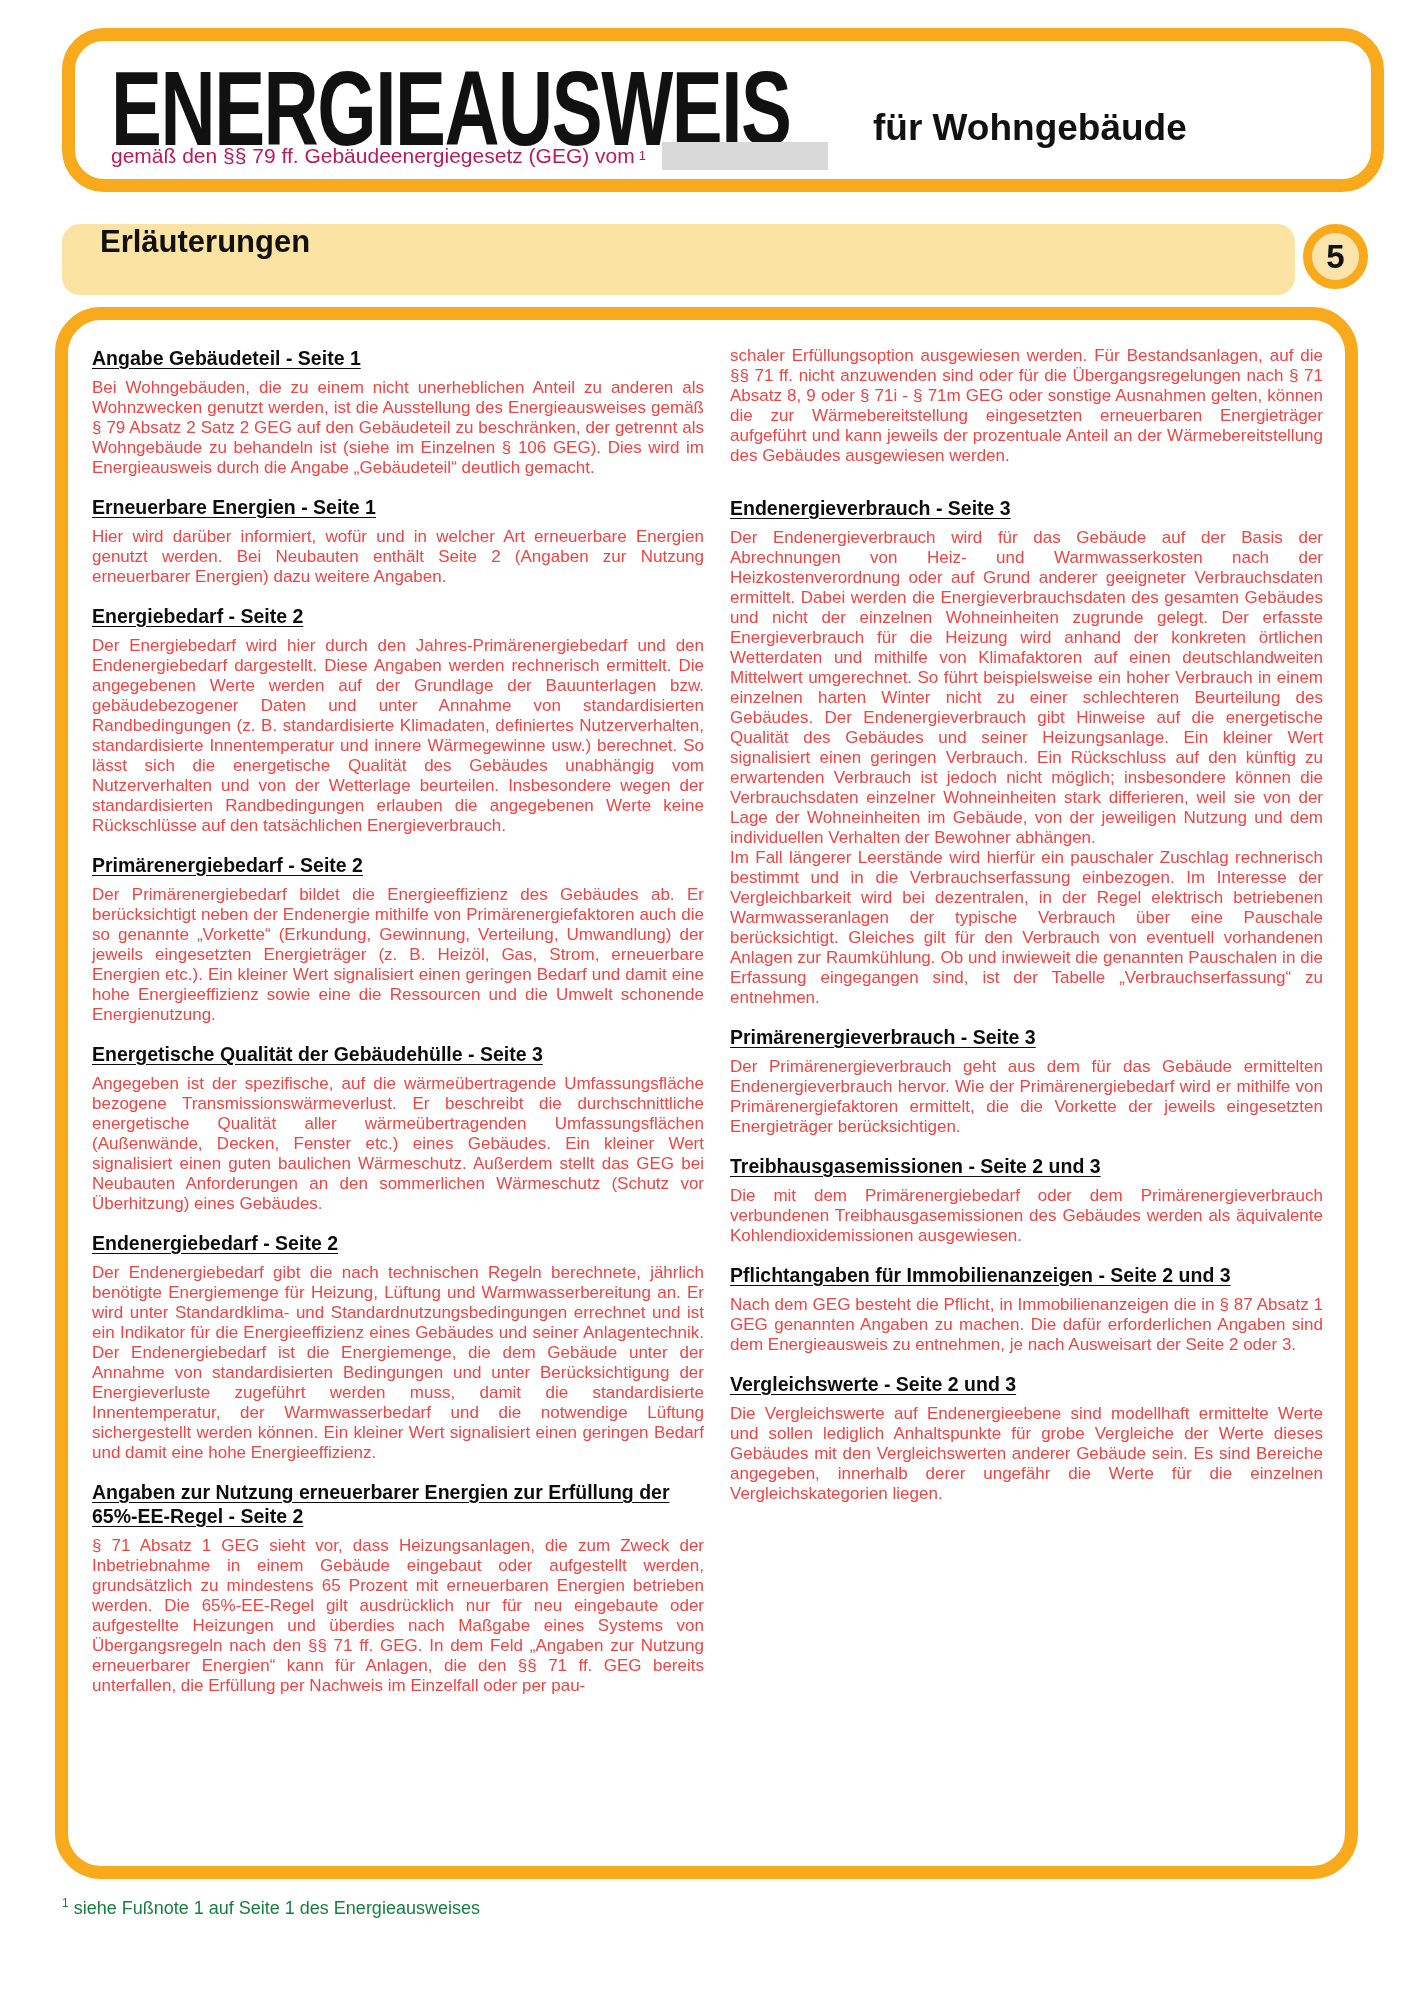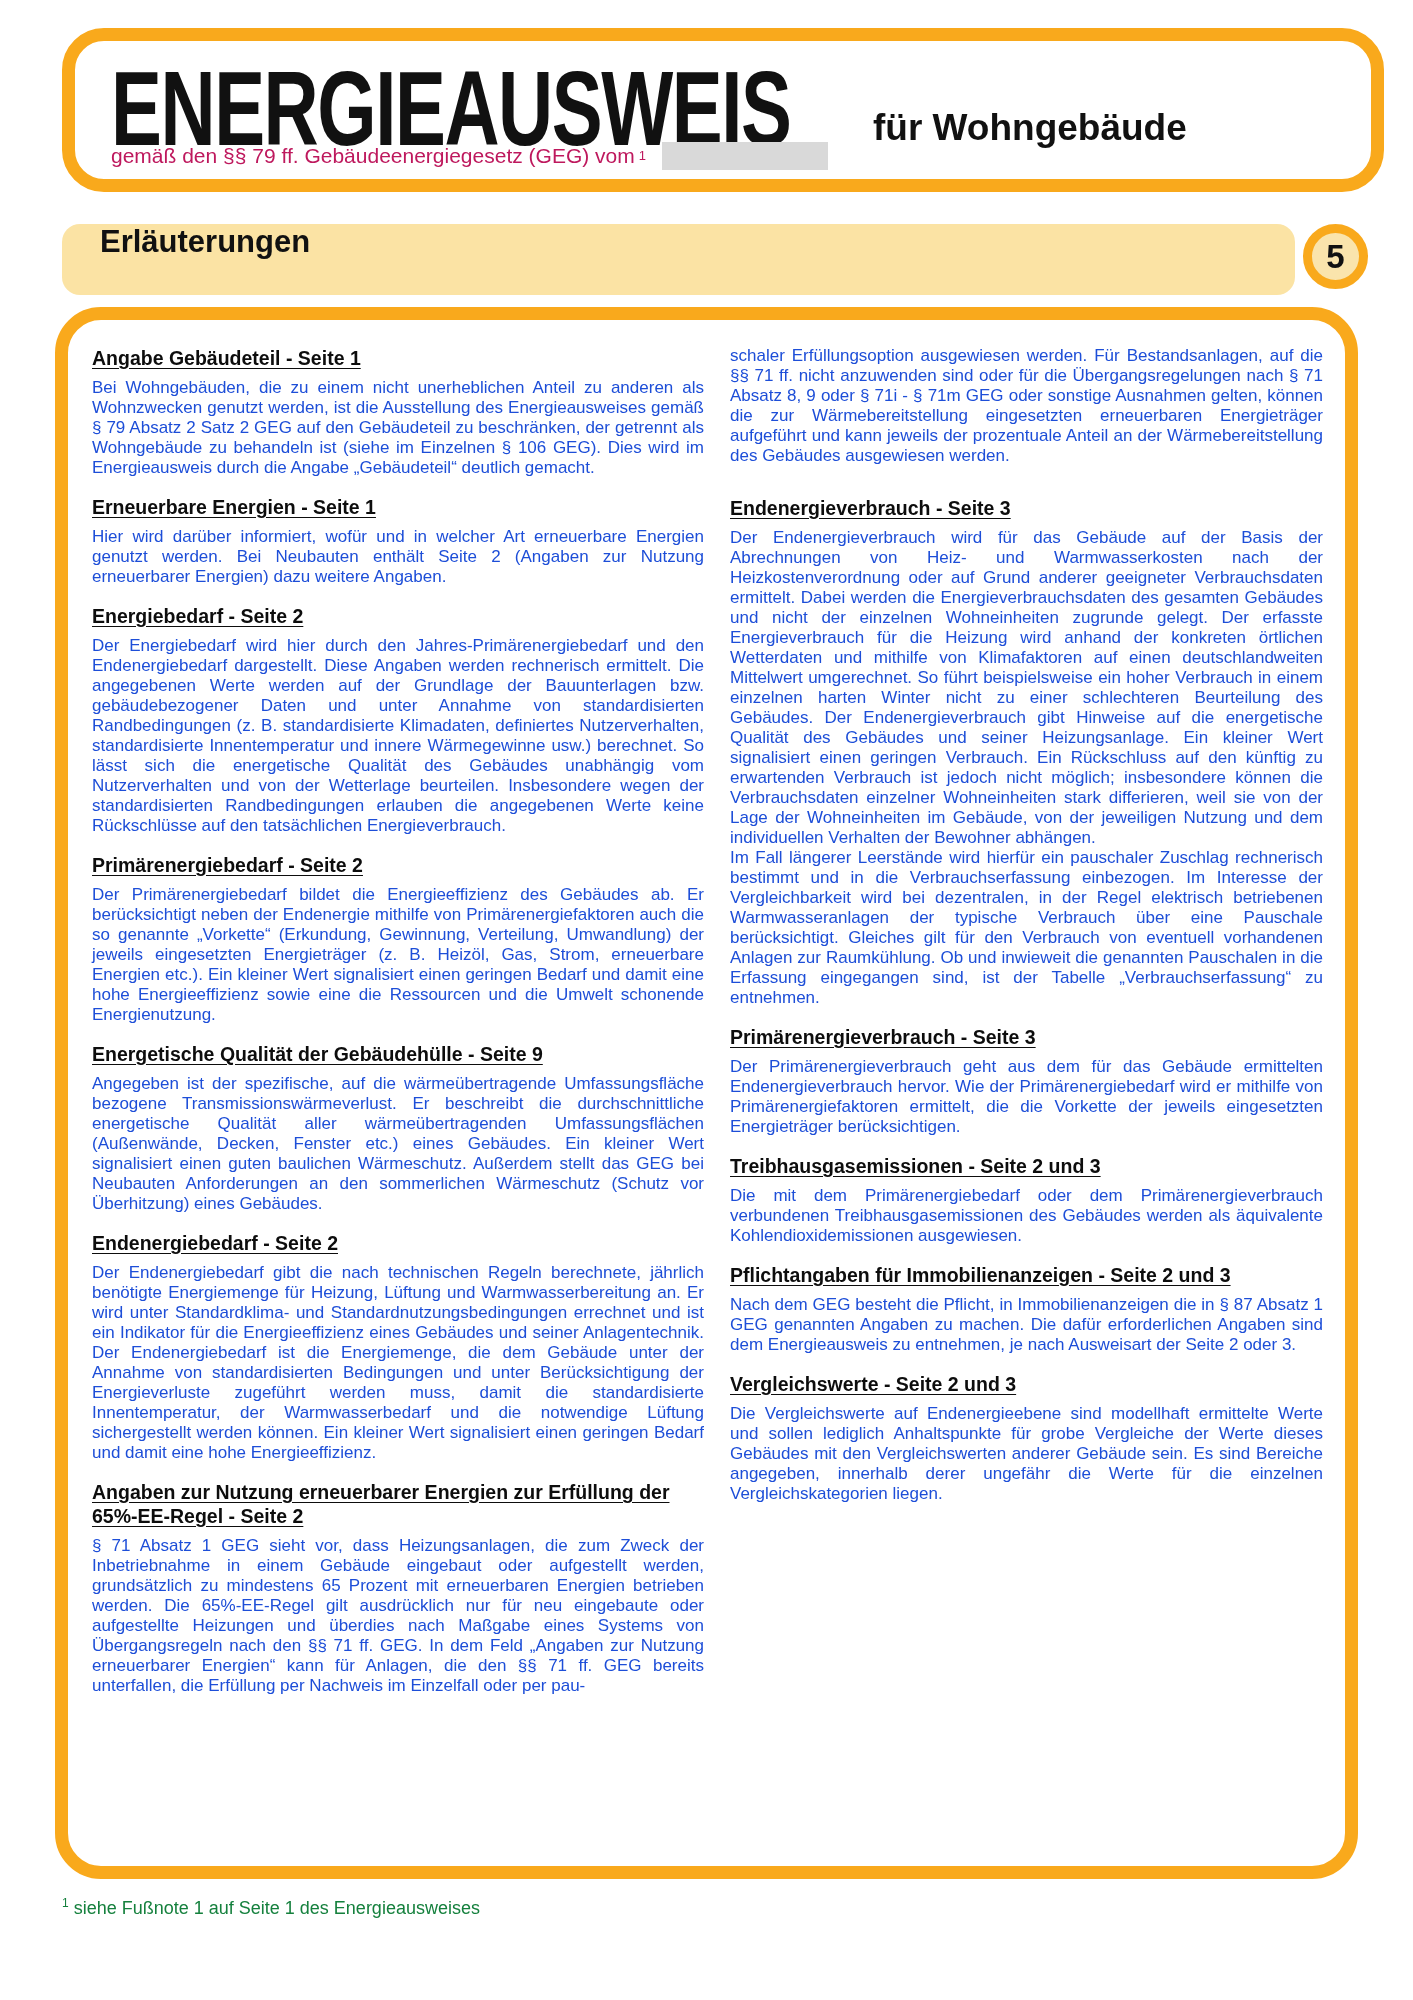--- a/index.html
+++ b/index.html
@@ -52,21 +52,21 @@
   .col{width:612px;}
   .col.right{flex:1;}
   .sec{margin-bottom:17px;}
   .sec.extra-space{margin-bottom:30px;}
   .sec h3{
     font-size:19.5px;line-height:24px;font-weight:bold;margin:0 0 8px 0;
     text-decoration:underline;text-underline-offset:3px;color:#0d0d0d;
   }
   .sec p{
     font-size:17px;line-height:20px;margin:0;text-align:justify;
-    hyphens:auto;-webkit-hyphens:auto;color:#1d4ed8;
+    hyphens:auto;-webkit-hyphens:auto;color:#ef4444;
   }
   
   .footnote{
     position:absolute;left:62px;top:1896px;font-size:18px;color:#15803d;
   }
   .footnote sup{font-size:12px;margin-right:5px;}
 </style>
 </head>
 <body>
 
@@ -100,21 +100,21 @@
         </div>
         <div class="sec">
           <h3>Energiebedarf - Seite 2</h3>
           <p>Der Energiebedarf wird hier durch den Jahres-Primärenergiebedarf und den Endenergiebedarf dargestellt. Diese Angaben werden rechnerisch ermittelt. Die angegebenen Werte werden auf der Grundlage der Bauunterlagen bzw. gebäudebezogener Daten und unter Annahme von standardisierten Randbedingungen (z. B. standardisierte Klimadaten, definiertes Nutzerverhalten, standardisierte Innentemperatur und innere Wärmegewinne usw.) berechnet. So lässt sich die energetische Qualität des Gebäudes unabhängig vom Nutzerverhalten und von der Wetterlage beurteilen. Insbesondere wegen der standardisierten Randbedingungen erlauben die angegebenen Werte keine Rückschlüsse auf den tatsächlichen Energieverbrauch.</p>
         </div>
         <div class="sec">
           <h3>Primärenergiebedarf - Seite 2</h3>
           <p>Der Primärenergiebedarf bildet die Energieeffizienz des Gebäudes ab. Er berücksichtigt neben der Endenergie mithilfe von Primärenergiefaktoren auch die so genannte „Vorkette“ (Erkundung, Gewinnung, Verteilung, Umwandlung) der jeweils eingesetzten Energieträger (z. B. Heizöl, Gas, Strom, erneuerbare Energien etc.). Ein kleiner Wert signalisiert einen geringen Bedarf und damit eine hohe Energieeffizienz sowie eine die Ressourcen und die Umwelt schonende Energienutzung.</p>
         </div>
         <div class="sec">
-          <h3>Energetische Qualität der Gebäudehülle - Seite 9</h3>
+          <h3>Energetische Qualität der Gebäudehülle - Seite 3</h3>
           <p>Angegeben ist der spezifische, auf die wärmeübertragende Umfassungsfläche bezogene Transmissionswärmeverlust. Er beschreibt die durchschnittliche energetische Qualität aller wärmeübertragenden Umfassungsflächen (Außenwände, Decken, Fenster etc.) eines Gebäudes. Ein kleiner Wert signalisiert einen guten baulichen Wärmeschutz. Außerdem stellt das GEG bei Neubauten Anforderungen an den sommerlichen Wärmeschutz (Schutz vor Überhitzung) eines Gebäudes.</p>
         </div>
         <div class="sec">
           <h3>Endenergiebedarf - Seite 2</h3>
           <p>Der Endenergiebedarf gibt die nach technischen Regeln berechnete, jährlich benötigte Energiemenge für Heizung, Lüftung und Warmwasserbereitung an. Er wird unter Standardklima- und Standardnutzungsbedingungen errechnet und ist ein Indikator für die Energieeffizienz eines Gebäudes und seiner Anlagentechnik. Der Endenergiebedarf ist die Energiemenge, die dem Gebäude unter der Annahme von standardisierten Bedingungen und unter Berücksichtigung der Energieverluste zugeführt werden muss, damit die standardisierte Innentemperatur, der Warmwasserbedarf und die notwendige Lüftung sichergestellt werden können. Ein kleiner Wert signalisiert einen geringen Bedarf und damit eine hohe Energieeffizienz.</p>
         </div>
         <div class="sec">
           <h3>Angaben zur Nutzung erneuerbarer Energien zur Erfüllung der 65%-EE-Regel - Seite 2</h3>
           <p>§ 71 Absatz 1 GEG sieht vor, dass Heizungsanlagen, die zum Zweck der Inbetriebnahme in einem Gebäude eingebaut oder aufgestellt werden, grundsätzlich zu mindestens 65 Prozent mit erneuerbaren Energien betrieben werden. Die 65%-EE-Regel gilt ausdrücklich nur für neu eingebaute oder aufgestellte Heizungen und überdies nach Maßgabe eines Systems von Übergangsregeln nach den §§ 71 ff. GEG. In dem Feld „Angaben zur Nutzung erneuerbarer Energien“ kann für Anlagen, die den §§ 71 ff. GEG bereits unterfallen, die Erfüllung per Nachweis im Einzelfall oder per pau-</p>
         </div>

